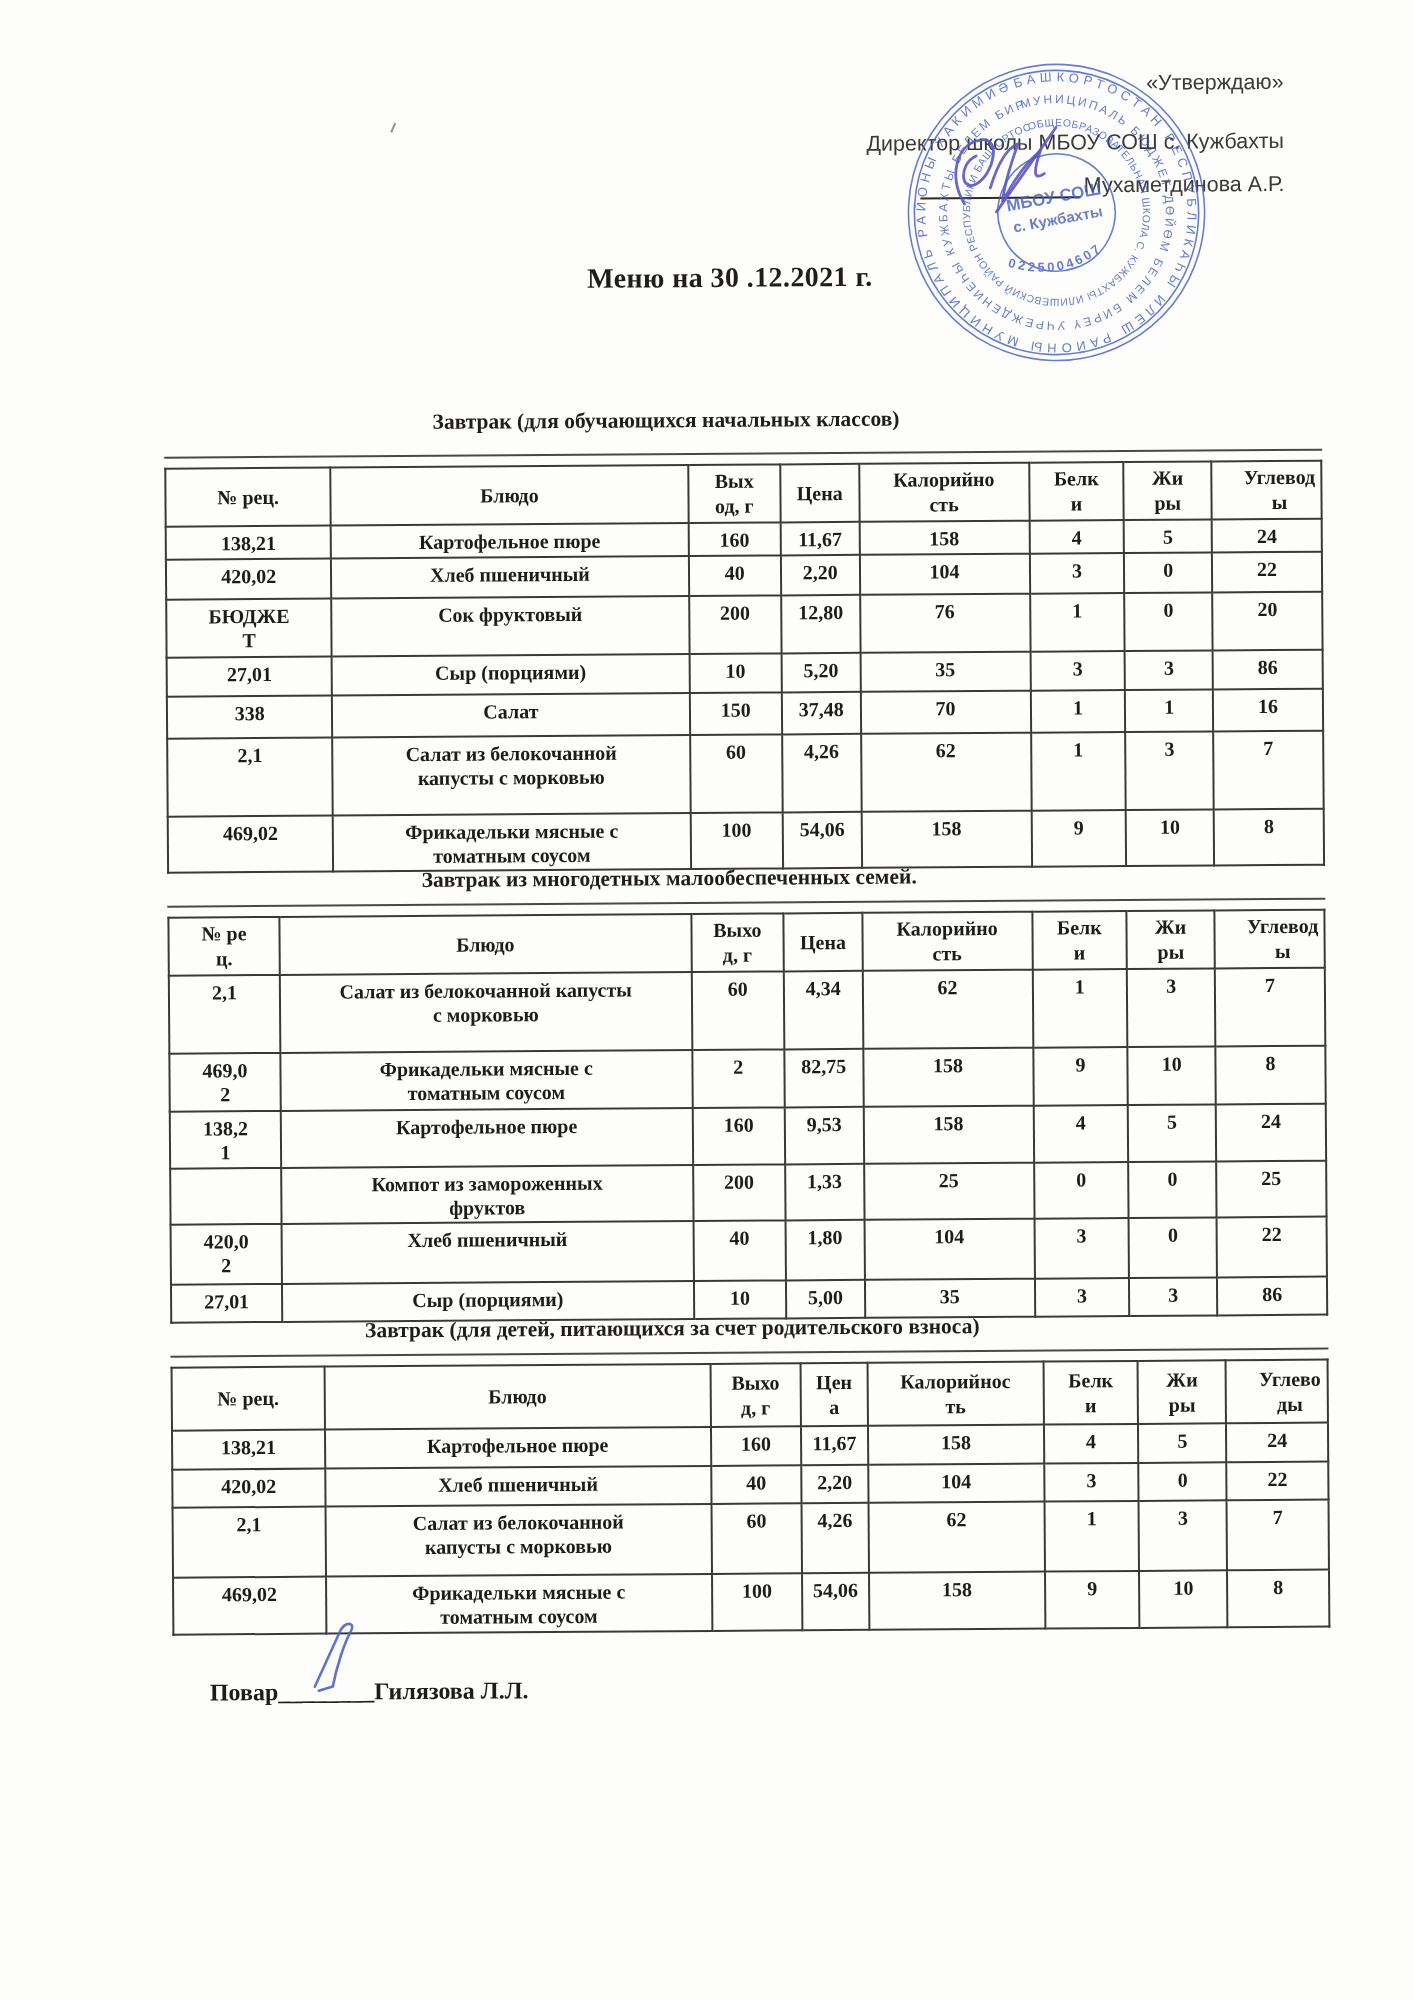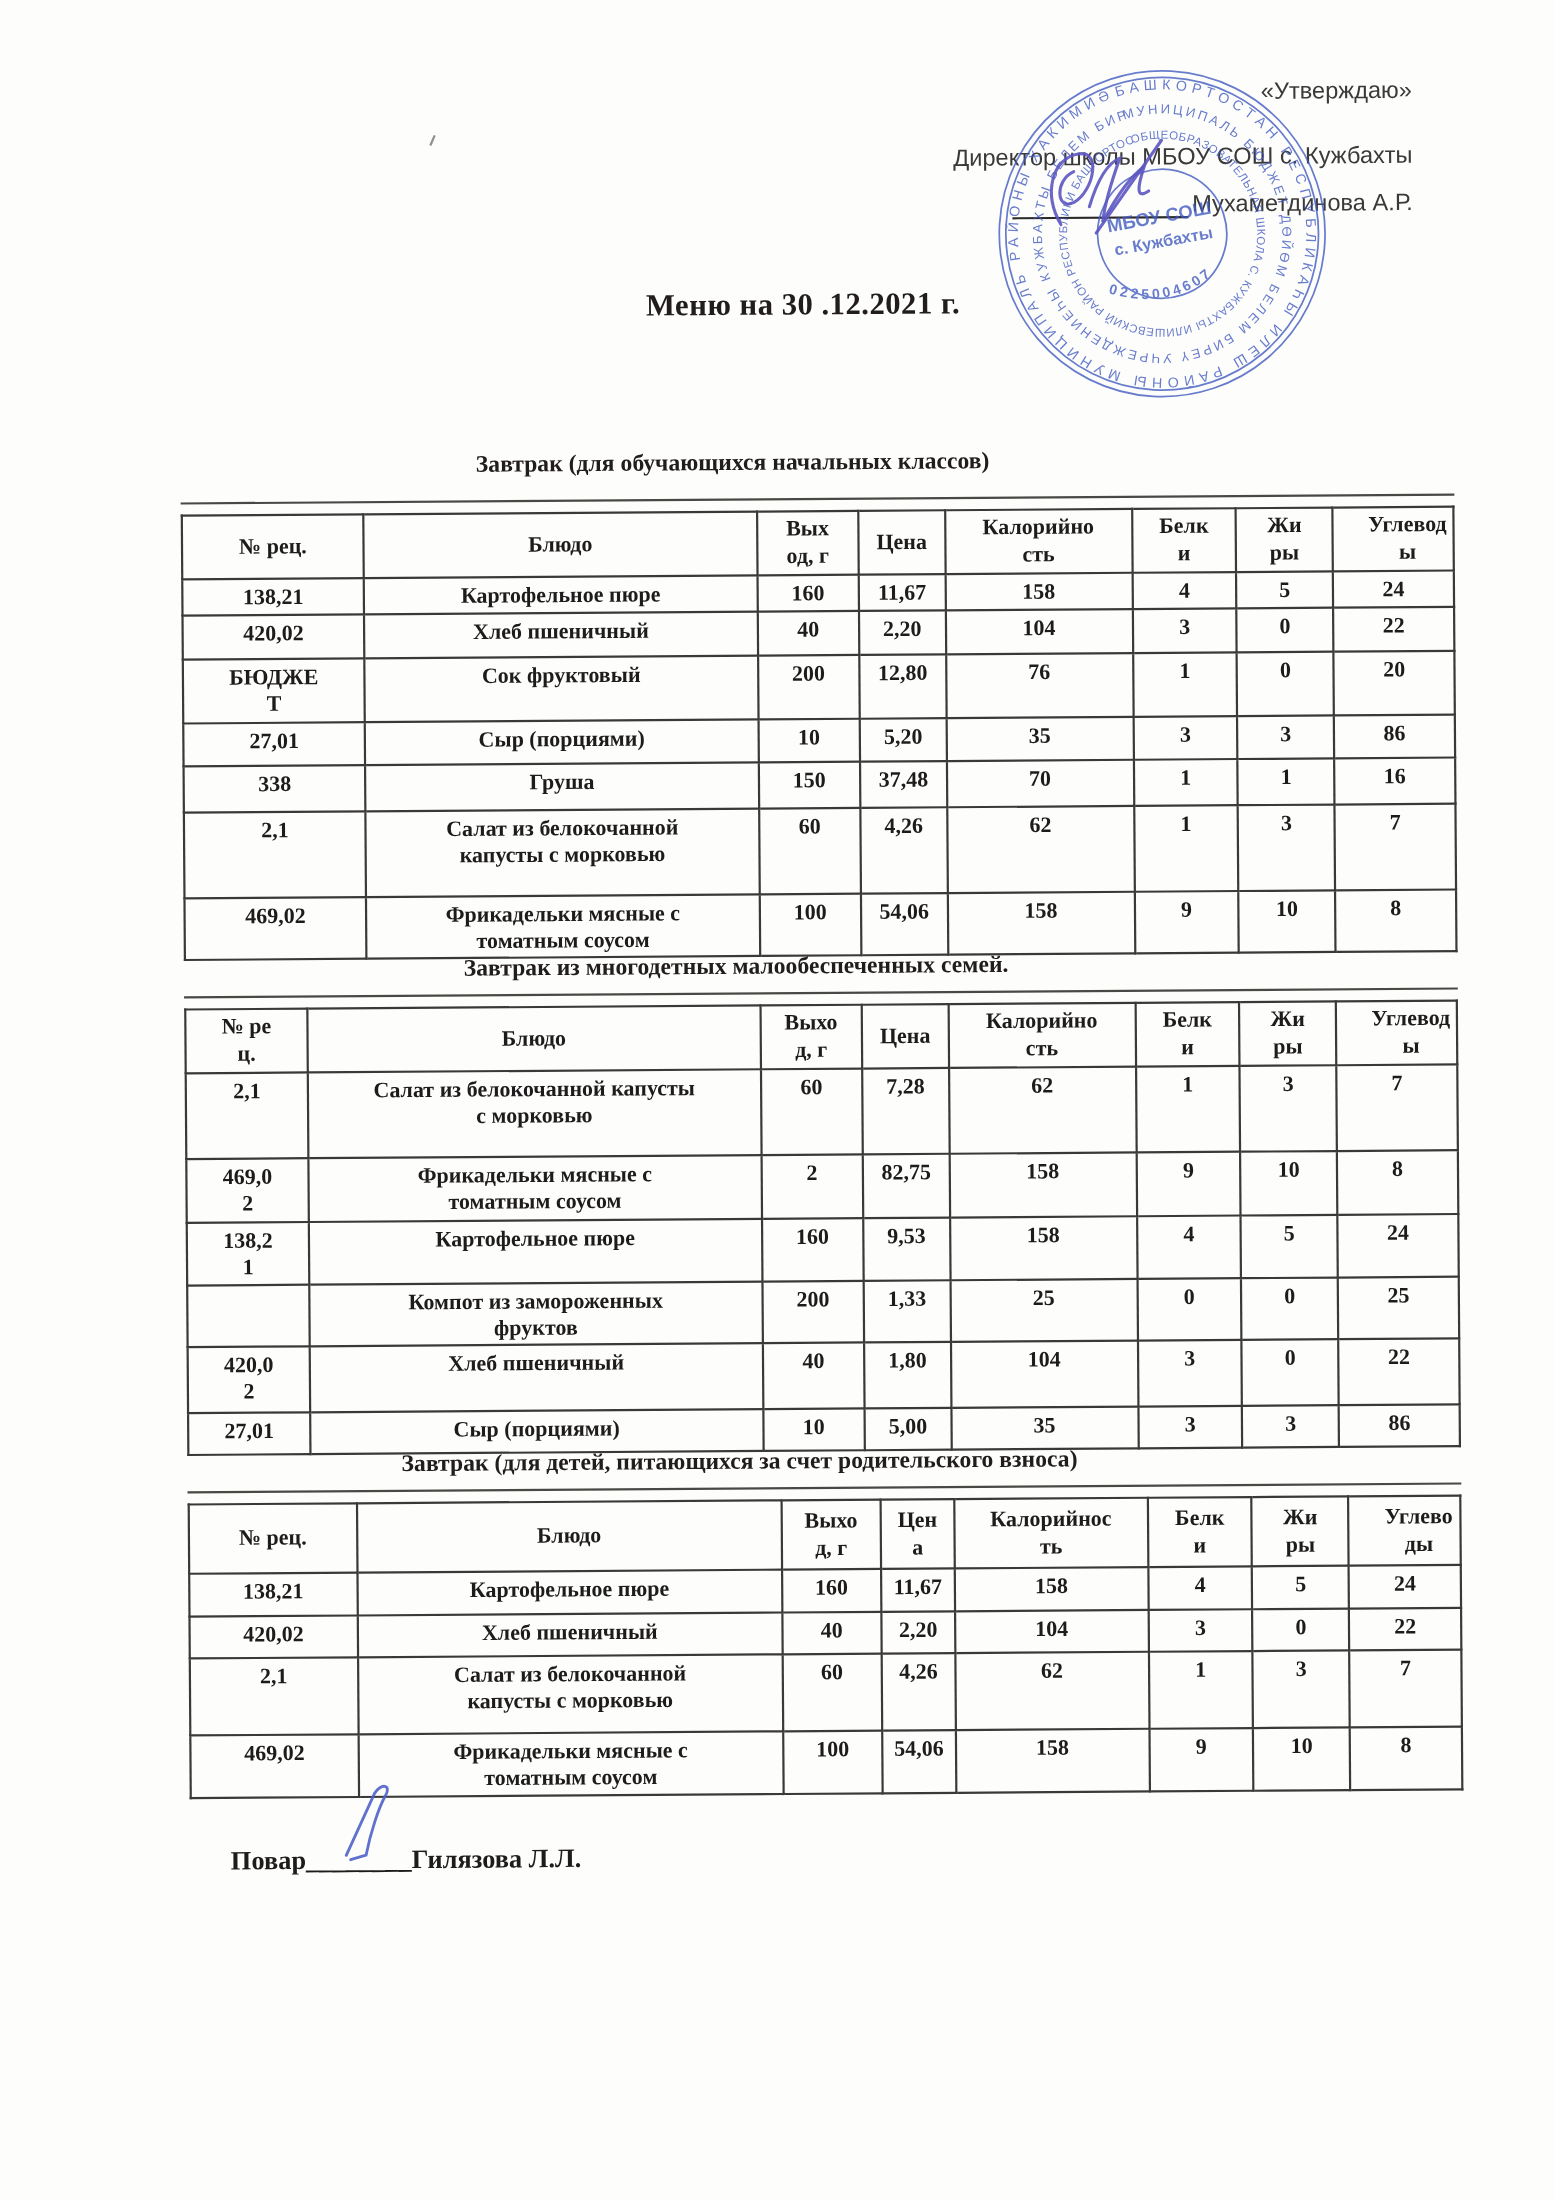--- a/index.html
+++ b/index.html
@@ -169,21 +169,21 @@
               <td><span class="cw c1">Сыр (порциями)</span></td>
               <td><span class="cw c2">10</span></td>
               <td><span class="cw c3">5,20</span></td>
               <td><span class="cw c4">35</span></td>
               <td><span class="cw c5">3</span></td>
               <td><span class="cw c6">3</span></td>
               <td><span class="cw c7">86</span></td>
             </tr>
             <tr style="height: 42px;">
               <td><span class="cw c0">338</span></td>
-              <td><span class="cw c1">Груша</span></td>
+              <td><span class="cw c1">Салат</span></td>
               <td><span class="cw c2">150</span></td>
               <td><span class="cw c3">37,48</span></td>
               <td><span class="cw c4">70</span></td>
               <td><span class="cw c5">1</span></td>
               <td><span class="cw c6">1</span></td>
               <td><span class="cw c7">16</span></td>
             </tr>
             <tr style="height: 78px;">
               <td><span class="cw c0">2,1</span></td>
               <td><span class="cw c1">Салат из белокочанной
@@ -234,21 +234,21 @@
               <th><span class="hw c6">Жиры</span></th>
               <th><span class="hw c7">Углеводы</span></th>
             </tr>
           </thead>
           <tbody>
             <tr style="height: 78px;">
               <td><span class="cw c0">2,1</span></td>
               <td><span class="cw c1">Салат из белокочанной капусты
 с морковью</span></td>
               <td><span class="cw c2">60</span></td>
-              <td><span class="cw c3">7,28</span></td>
+              <td><span class="cw c3">4,34</span></td>
               <td><span class="cw c4">62</span></td>
               <td><span class="cw c5">1</span></td>
               <td><span class="cw c6">3</span></td>
               <td><span class="cw c7">7</span></td>
             </tr>
             <tr style="height: 58px;">
               <td><span class="cw c0">469,02</span></td>
               <td><span class="cw c1">Фрикадельки мясные с
 томатным соусом</span></td>
               <td><span class="cw c2">2</span></td>

